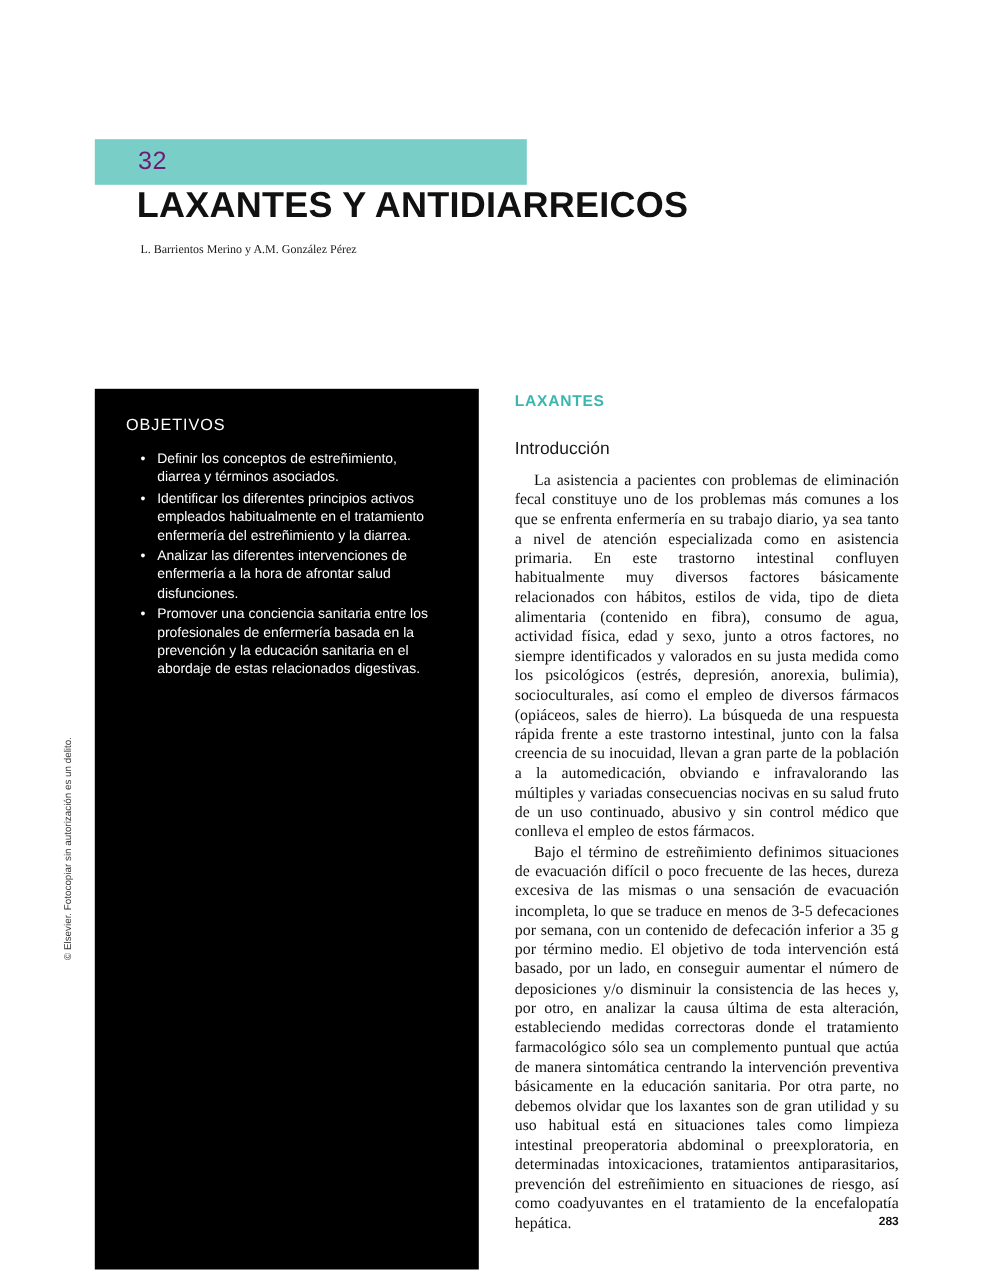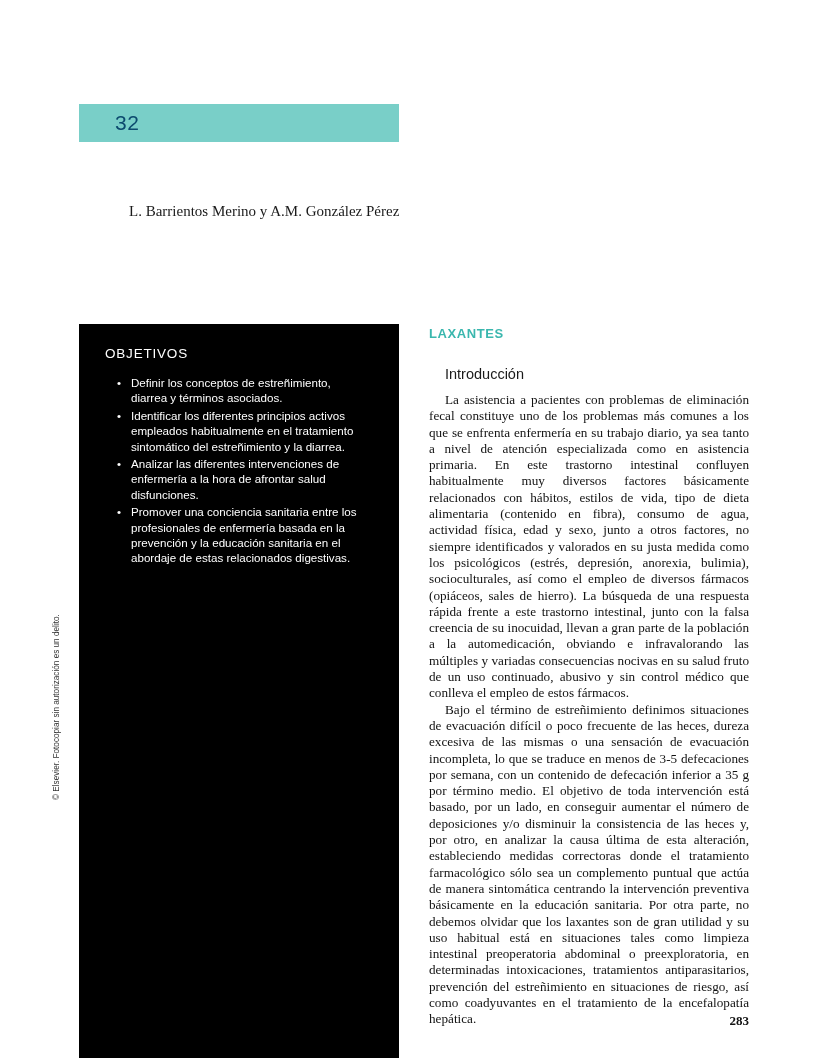--- a/index.html
+++ b/index.html
@@ -18,25 +18,25 @@
 
   .page {
     position: absolute;
     inset: 0;
   }
 
   
   .chapter-number-bar {
     position: absolute;
     left: 79px;
-    top: 104px;
-    width: 320px;
+    top: 116px;
+    width: 360px;
     height: 38px;
     background: #79cfc8;
-    color: #0c4a6e;
+    color: #701a75;
     font-family: "Liberation Sans", sans-serif;
     font-size: 21px;
     line-height: 38px;
     padding-left: 36px;
     box-sizing: border-box;
     letter-spacing: 0.5px;
   }
 
   
   .chapter-title {
@@ -46,25 +46,25 @@
     width: 640px;
     font-family: "Liberation Sans", sans-serif;
     font-weight: bold;
     font-size: 30px;
     letter-spacing: 0.2px;
     color: #111111;
   }
 
   .chapter-authors {
     position: absolute;
-    left: 129px;
+    left: 117px;
     top: 203px;
     width: 640px;
     font-family: "Liberation Serif", serif;
-    font-size: 15px;
+    font-size: 10px;
     color: #1a1a1a;
   }
 
   
   .objectives-box {
     position: absolute;
     left: 79px;
     top: 324px;
     width: 320px;
     height: 828px;
@@ -116,21 +116,20 @@
   }
 
   .subsection-heading {
     position: absolute;
     left: 429px;
     top: 366px;
     width: 320px;
     font-family: "Liberation Sans", sans-serif;
     font-size: 14.5px;
     color: #1a1a1a;
-    margin-left: 16px;
   }
 
   .body-column {
     position: absolute;
     left: 429px;
     top: 392px;
     width: 320px;
     font-family: "Liberation Serif", serif;
     font-size: 13.2px;
     line-height: 16.3px;
@@ -155,41 +154,42 @@
     font-size: 8.2px;
     color: #333333;
     white-space: nowrap;
   }
 
   
   .page-number {
     position: absolute;
     right: 79px;
     top: 1013px;
-    font-family: Liberation Serif, serif;
+    font-family: Liberation Sans, sans-serif;
     font-weight: bold;
-    font-size: 13px;
+    font-size: 10px;
     color: #111111;
   }
 </style>
 </head>
 <body>
 
 <div class="page">
 
   <div class="chapter-number-bar">32</div>
 
+  <div class="chapter-title">LAXANTES Y ANTIDIARREICOS</div>
 
   <div class="chapter-authors">L. Barrientos Merino y A.M. González Pérez</div>
 
   <div class="objectives-box">
     <div class="objectives-title">OBJETIVOS</div>
     <ul class="objectives-list">
       <li>Definir los conceptos de estreñimiento, diarrea y términos asociados.</li>
-      <li>Identificar los diferentes principios activos empleados habitualmente en el tratamiento sintomático del estreñimiento y la diarrea.</li>
+      <li>Identificar los diferentes principios activos empleados habitualmente en el tratamiento enfermería del estreñimiento y la diarrea.</li>
       <li>Analizar las diferentes intervenciones de enfermería a la hora de afrontar salud disfunciones.</li>
       <li>Promover una conciencia sanitaria entre los profesionales de enfermería basada en la prevención y la educación sanitaria en el abordaje de estas relacionados digestivas.</li>
     </ul>
   </div>
 
   <div class="section-heading">LAXANTES</div>
 
   <div class="subsection-heading">Introducción</div>
 
   <div class="body-column">

